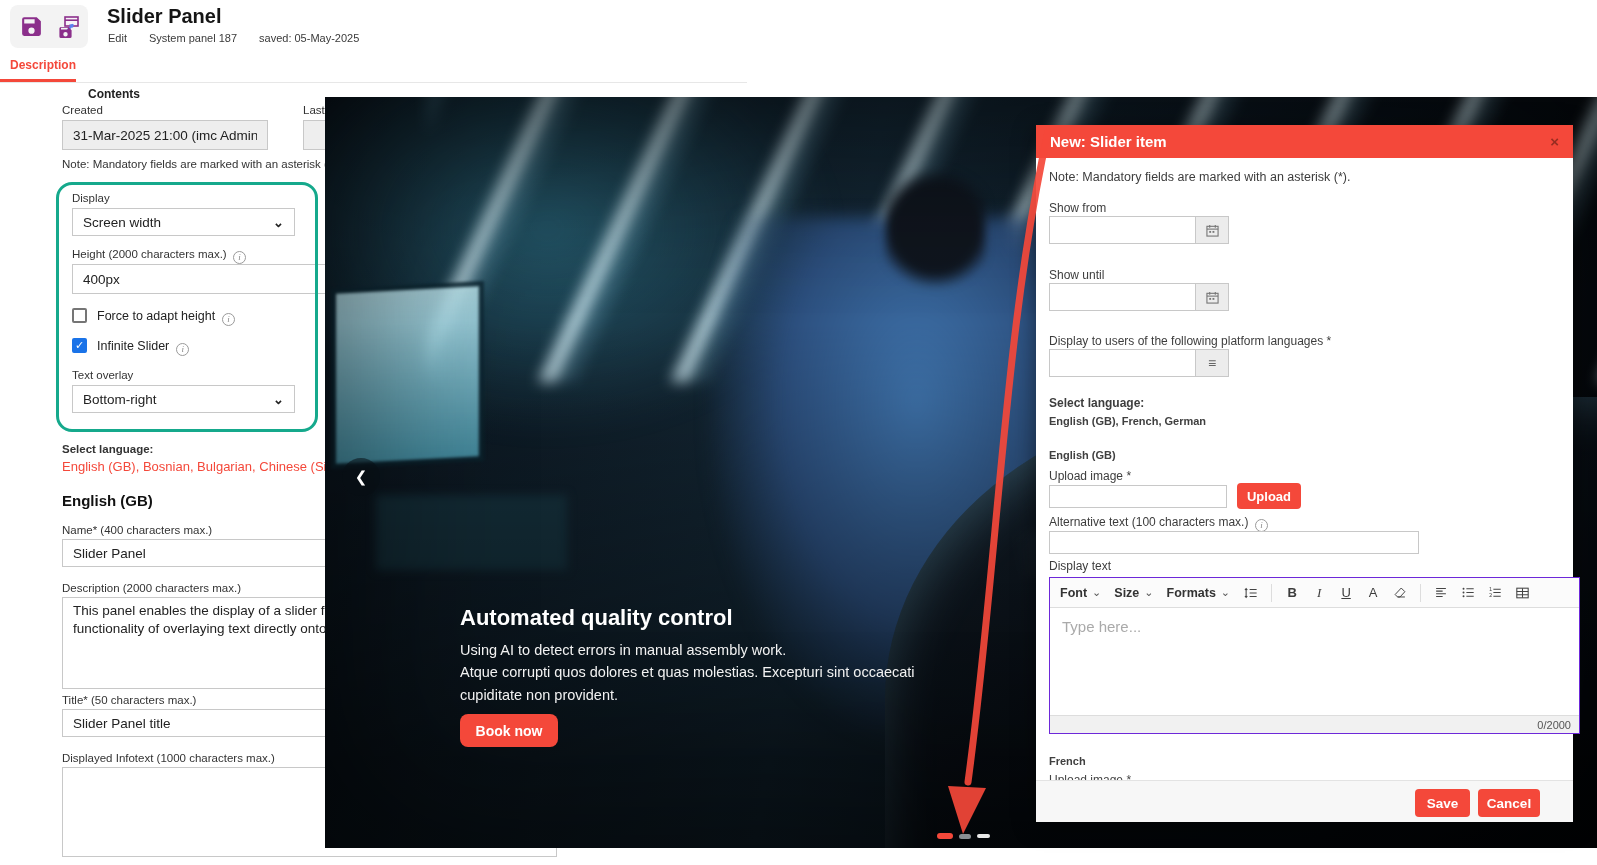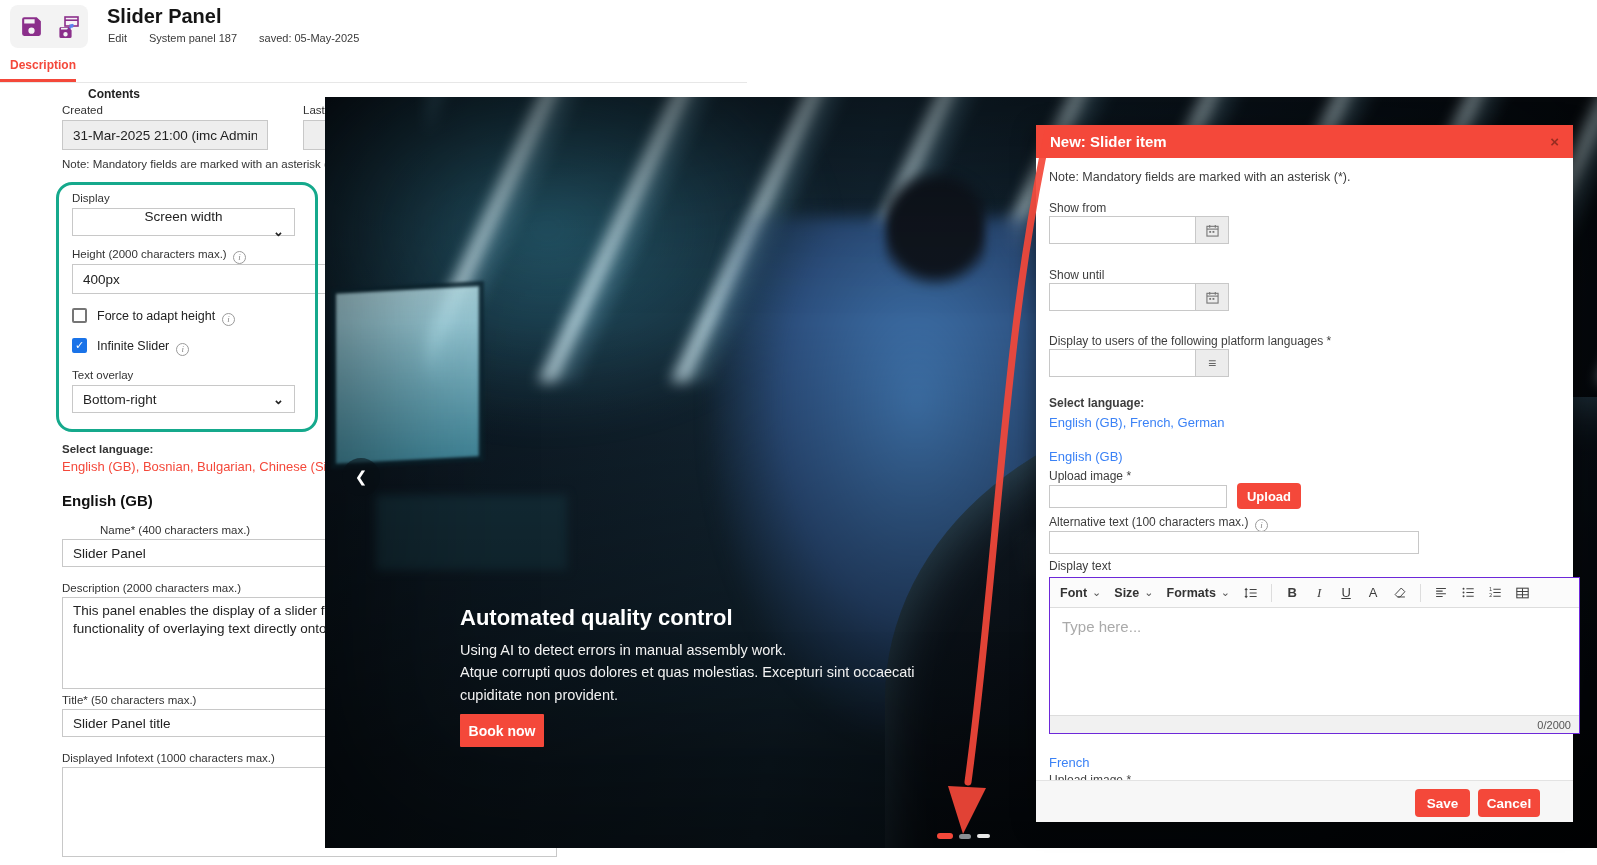--- a/index.html
+++ b/index.html
@@ -43,34 +43,34 @@
   .art-desk { left:4%; top:53%; width:15%; height:10%; background:#16323e; filter:blur(5px); }
   .art-person { left:30%; top:16%; width:30%; height:70%; background:radial-gradient(ellipse at 55% 35%, #3f74ad 0%, #2c4f7e 45%, rgba(20,35,60,0) 72%); filter:blur(8px); }
   .art-head { left:44%; top:9%; width:8%; height:17%; background:radial-gradient(circle, #10161f 55%, rgba(10,15,25,0) 75%); filter:blur(4px); }
   .art-car { right:-2%; bottom:-2%; width:58%; height:62%; background:linear-gradient(150deg,#16222e,#0a1119 55%,#04070b); border-top-left-radius:50% 65%; box-shadow:inset 18px 24px 50px -18px rgba(130,200,230,.33); }
   .art-rim { right:4%; bottom:42%; width:42%; height:6%; background:linear-gradient(90deg, rgba(140,210,240,0), rgba(175,228,250,.5), rgba(140,210,240,0)); filter:blur(5px); transform:rotate(-10deg); }
   .art-shade { inset:0; background:linear-gradient(180deg, rgba(0,0,0,.18), rgba(0,0,0,0) 30%, rgba(0,0,0,.5) 88%); box-shadow:inset 0 0 160px 40px rgba(0,0,0,.45); }
 
   .nav-prev { position:absolute; left:17px; top:361px; width:38px; height:38px; border-radius:50%; background:rgba(8,14,20,.55); color:#fff; display:flex; align-items:center; justify-content:center; font-size:15px; cursor:pointer; z-index:12; }
   .ov-heading { position:absolute; left:135px; top:492px; font-size:22px; font-weight:bold; color:#fff; z-index:12;margin-top:16px; }
   .ov-body { position:absolute; left:135px; top:542px; width:500px; font-size:14.5px; line-height:1.55; color:#f2f2f2; white-space:pre-line; z-index:12; }
-  .ov-cta { position:absolute; left:135px; top:617px; width:84px; height:33px; background:#f4483a; border-radius:1px; color:#fff; font-size:14px; font-weight:bold; display:flex; align-items:center; justify-content:center; cursor:pointer; z-index:12; }
+  .ov-cta { position:absolute; left:135px; top:617px; width:98px; height:33px; background:#f4483a; border-radius:8px; color:#fff; font-size:14px; font-weight:bold; display:flex; align-items:center; justify-content:center; cursor:pointer; z-index:12; }
   .dots { position:absolute; left:612px; top:736px; display:flex; align-items:center; gap:6px; z-index:12; }
   .dot0 { width:16px; height:6px; border-radius:3px; background:#f4483a; }
   .dot1 { width:12px; height:5px; border-radius:2.5px; background:#8a8f93; }
   .dot2 { width:13px; height:4px; border-radius:2px; background:#e9e9e9; }
 
   
   .modal { position:absolute; left:1036px; top:125px; width:537px; height:697px; background:#fff; box-shadow:0 4px 22px rgba(0,0,0,.45); z-index:30; }
   .modal-header { position:absolute; left:0; top:0; width:100%; height:33px; background:#f4483a; display:flex; align-items:center; padding:0 14px; }
   .modal-title { color:#fff; font-size:15px; font-weight:bold; }
   .modal-close { margin-left:auto; color:rgba(40,10,5,.45); font-size:15px; font-weight:bold; cursor:pointer; }
   .mlabel { position:absolute; font-size:12px; color:#3d3d3d; white-space:nowrap; }
   .mlabel.bold { font-weight:bold; }
-  .mred { position:absolute; font-size:13px; color:#3b82f6; white-space:nowrap; cursor:pointer; }
+  .mred { position:absolute; font-size:11px; color:#404040; white-space:nowrap; cursor:pointer;font-weight:bold; }
   .minput { position:absolute; border:1px solid #c8c8c8; background:#fff; font-family:"Liberation Sans",sans-serif; font-size:13px; color:#222; padding:0 8px; }
   .icon-btn { position:absolute; width:33px; height:28px; background:#ececec; border:1px solid #c8c8c8; border-left:none; display:flex; align-items:center; justify-content:center; cursor:pointer; color:#666; }
   .btn-red { position:absolute; background:#f4483a; border-radius:4px; color:#ffffff; font-weight:bold; display:flex; align-items:center; justify-content:center; cursor:pointer; border:none; font-family:"Liberation Sans",sans-serif; }
   .rte { position:absolute; left:13px; top:452px; width:531px; border:1px solid #6d28d9; }
   .rte-toolbar { height:30px; background:#fbfbfb; border-bottom:1px solid #ddd; display:flex; align-items:center; padding:0 10px; gap:13px; color:#333; }
   .rte-dd { display:flex; align-items:center; gap:5px; font-size:12.5px; font-weight:bold; cursor:pointer; }
   .rte-dd .chev { font-size:11px; font-weight:normal; color:#555; }
   .rte-sep { width:1px; height:18px; background:#ddd; }
   .rte-btn { font-size:13px; color:#3c3c3c; cursor:pointer; display:flex; align-items:center; justify-content:center; min-width:14px; }
   .rte-body { height:107px; background:#fff; padding:10px 12px; }
@@ -115,21 +115,21 @@
   <div class="tab-underline"></div>
   <div class="tab-line"></div>
 
   <div class="flabel" style="left:62px; top:104px;">Created</div>
   <input class="finput disabled" style="left: 62px; top: 120px; width: 206px; height: 30px; text-align: center;" value="31-Mar-2025 21:00 (imc Admin)">
   <div class="flabel" style="left:303px; top:104px;">Last</div>
   <input class="finput disabled" style="left: 303px; top: 120px; width: 234px; height: 30px; text-align: center;" value="05">
   <div class="flabel" style="left:62px; top:158px;">Note: Mandatory fields are marked with an asterisk (</div>
 
   <div class="flabel" style="left:72px; top:192px;">Display</div>
-  <div class="fselect" style="left:72px; top:208px; width:223px; height:28px;flex-direction:column;">
+  <div class="fselect" style="left:72px; top:208px; width:223px; height:28px;">
     <span>Screen width</span>
     <span class="chev">⌄</span>
   </div>
 
   <div class="flabel" style="left:72px; top:248px;"><span>Height (2000 characters max.)</span>&nbsp;&nbsp;<span class="info-i">i</span></div>
   <input class="finput" style="left: 72px; top: 264px; width: 460px; height: 30px;" value="400px">
 
   <div class="cbox" style="left:72px; top:308px;"></div>
   <div class="cbox-label" style="left:97px; top:309px;"><span>Force to adapt height</span>&nbsp;&nbsp;<span class="info-i">i</span></div>
 
@@ -140,21 +140,21 @@
   <div class="fselect" style="left:72px; top:385px; width:223px; height:28px;">
     <span>Bottom-right</span>
     <span class="chev">⌄</span>
   </div>
 
   <div class="flabel bold" style="left:62px; top:443px;">Select language:</div>
   <div class="redlinks" style="left:62px; top:459px;">English (GB), Bosnian, Bulgarian, Chinese (Si</div>
 
   <div class="section-h" style="left:62px; top:492px;">English (GB)</div>
 
-  <div class="flabel" style="left:62px; top:524px;margin-left:38px;">Name* (400 characters max.)</div>
+  <div class="flabel" style="left:62px; top:524px;">Name* (400 characters max.)</div>
   <input class="finput" style="left: 62px; top: 539px; width: 475px; height: 28px;" value="Slider Panel">
 
   <div class="flabel" style="left:62px; top:582px;">Description (2000 characters max.)</div>
   <textarea class="finput" style="left: 62px; top: 597px; width: 475px; height: 92px;">This panel enables the display of a slider fea
 functionality of overlaying text directly onto e</textarea>
 
   <div class="flabel" style="left:62px; top:694px;">Title* (50 characters max.)</div>
   <input class="finput" style="left: 62px; top: 709px; width: 475px; height: 28px;" value="Slider Panel title">
 
   <div class="flabel" style="left:62px; top:752px;">Displayed Infotext (1000 characters max.)</div>

